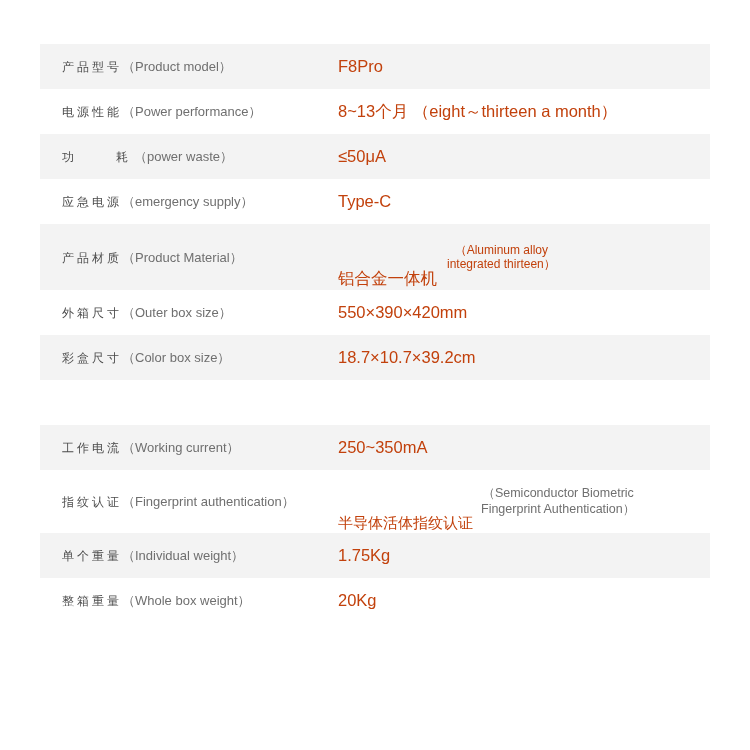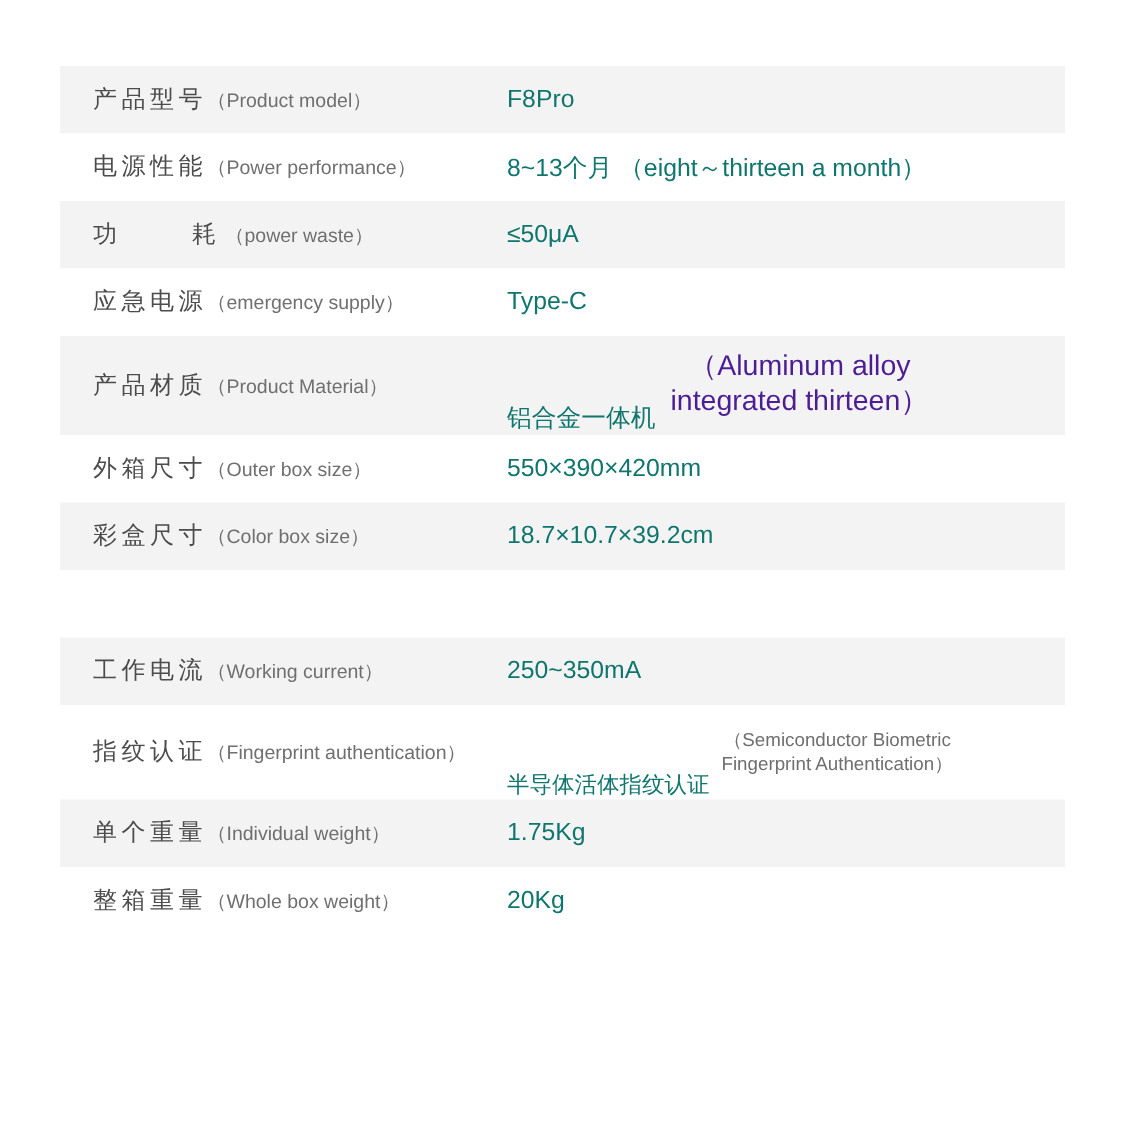--- a/index.html
+++ b/index.html
@@ -44,47 +44,47 @@
     width: 290px;
     padding-left: 22px;
     box-sizing: border-box;
     white-space: nowrap;
   }
   td.value-cell {
     padding-left: 8px;
     box-sizing: border-box;
   }
   .cn {
-    font-size: 16px;
+    font-size: 12px;
     color: #4c4c4c;
     letter-spacing: 0.5px;
   }
   .cn.sp2 { letter-spacing: 6px; font-family: Liberation Mono, monospace; }
   .cn.sp3 { letter-spacing: 3px; }
   .en {
     font-size: 13px;
     color: #6f6f6f;
     margin-top: 36px;
   }
   .value-main {
     font-size: 16.5px;
-    color: #0f766e;
+    color: #c2410c;
     margin-top: 44px;
   }
   .value-main.small {
     font-size: 15px;
   }
   .value-sub {
     font-size: 12.5px;
     color: #6f6f6f;
     line-height: 1.25;
   }
   .value-sub.mid {
-    font-size: 19px;
-    color: #4c1d95;
+    font-size: 12px;
+    color: #c2410c;
     line-height: 1.2;
   }
   .value-flex {
     display: flex;
     align-items: center;
   }
   .value-flex .gap-a { margin-left: 96px; }
   .value-flex .gap-b { margin-left: 10px; }
   .value-flex .gap-c { margin-left: 6px; }
   .value-flex .gap-d { margin-left: 8px; }

